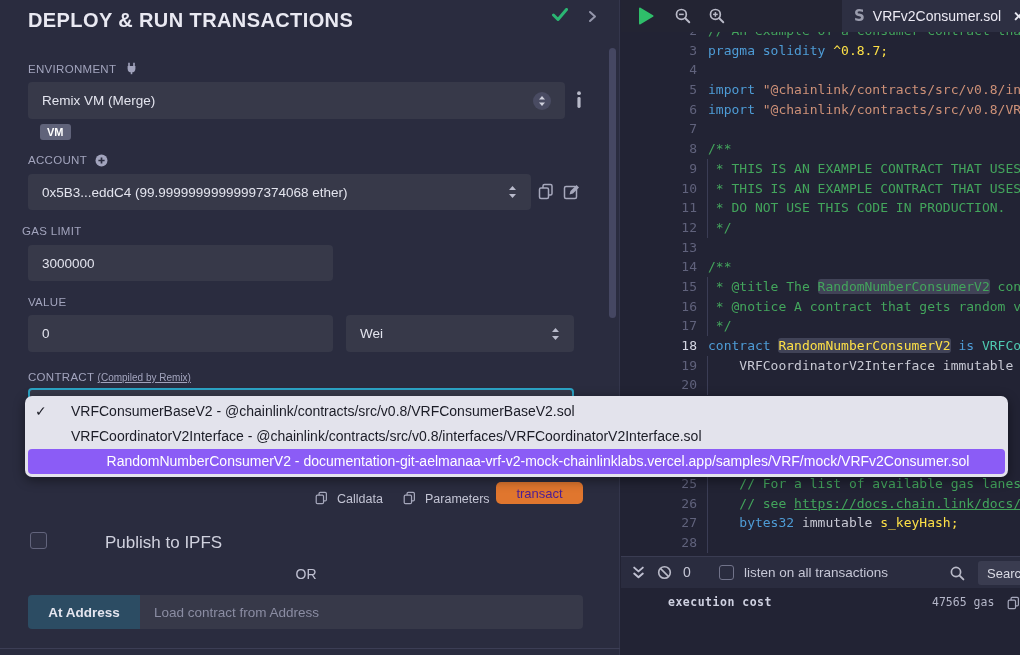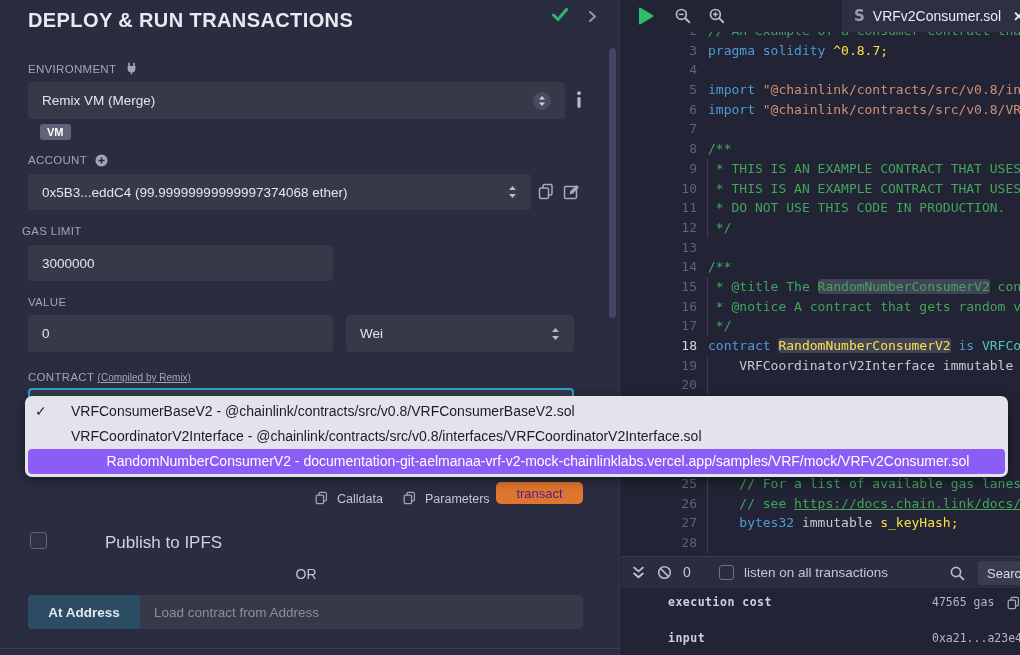--- a/index.html
+++ b/index.html
@@ -322,18 +322,14 @@
       <div class="term-row" style="top: 7px;">
         <span class="term-label">execution cost</span>
         <span class="term-value">47565 gas</span>
         <span class="term-copy icon-btn">
           <svg width="13" height="14" viewBox="0 0 16 17">
             <rect x="5" y="1.5" width="9" height="10.5" rx="1.5" fill="none" stroke="#a6a8bc" stroke-width="1.5"></rect>
             <rect x="1.5" y="5" width="9" height="10.5" rx="1.5" fill="#222334" stroke="#a6a8bc" stroke-width="1.5"></rect>
           </svg>
         </span>
       </div>
-      <div class="term-row" style="top: 43px;">
-        <span class="term-label">input</span>
-        <span class="term-value">0xa21...a23e4</span>
-      </div>
     </div>
 </div>
 
 </body></html>

